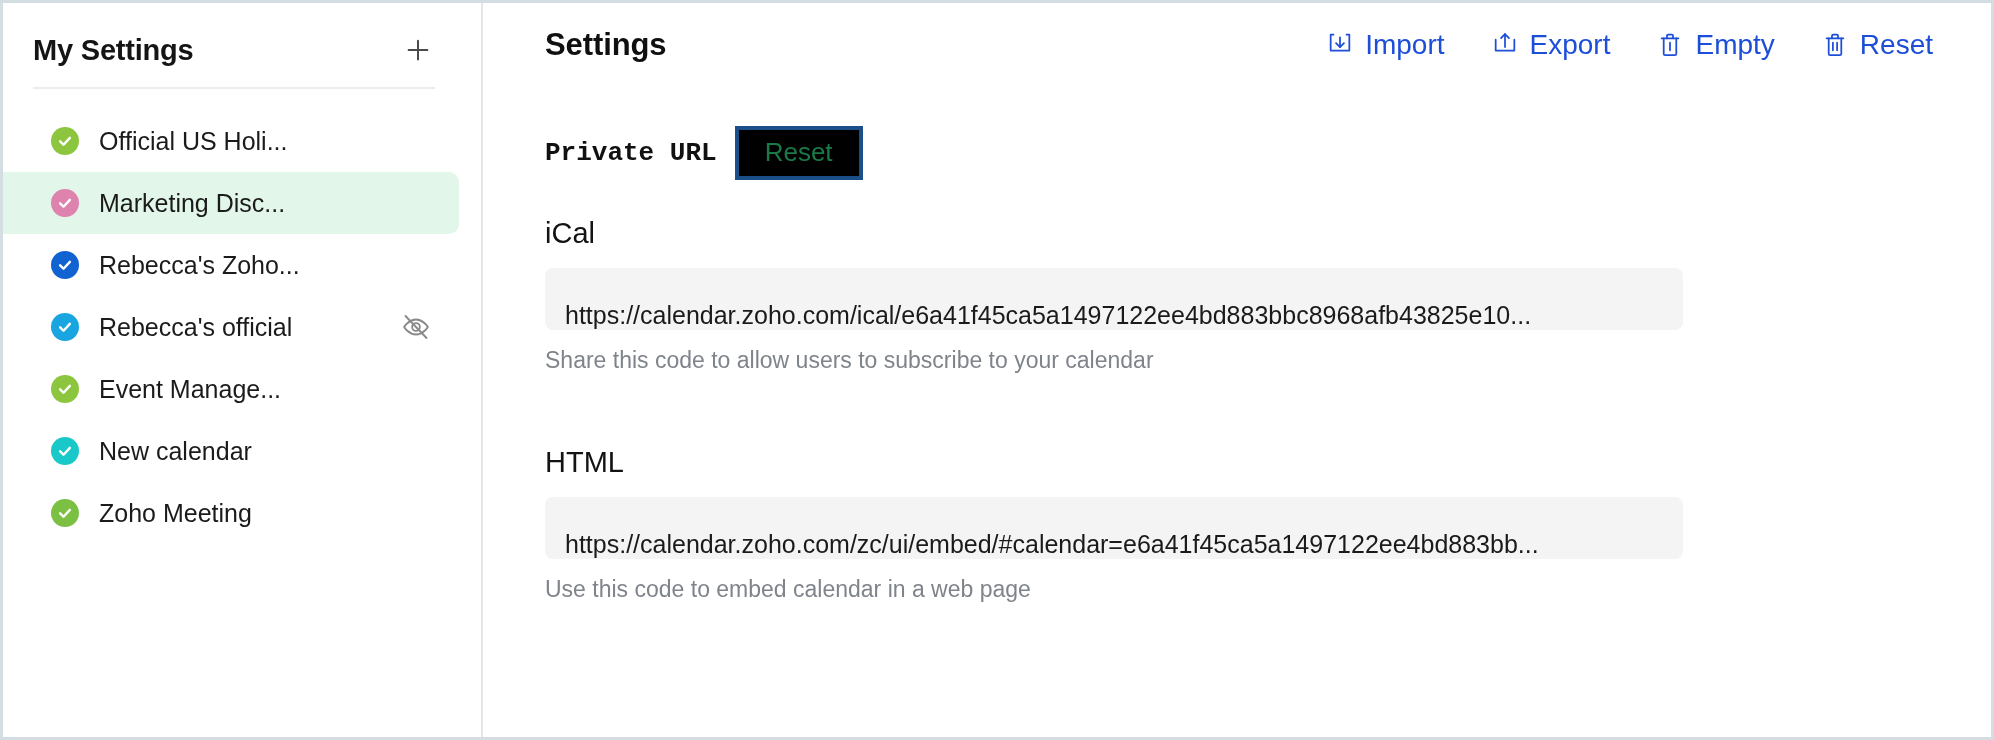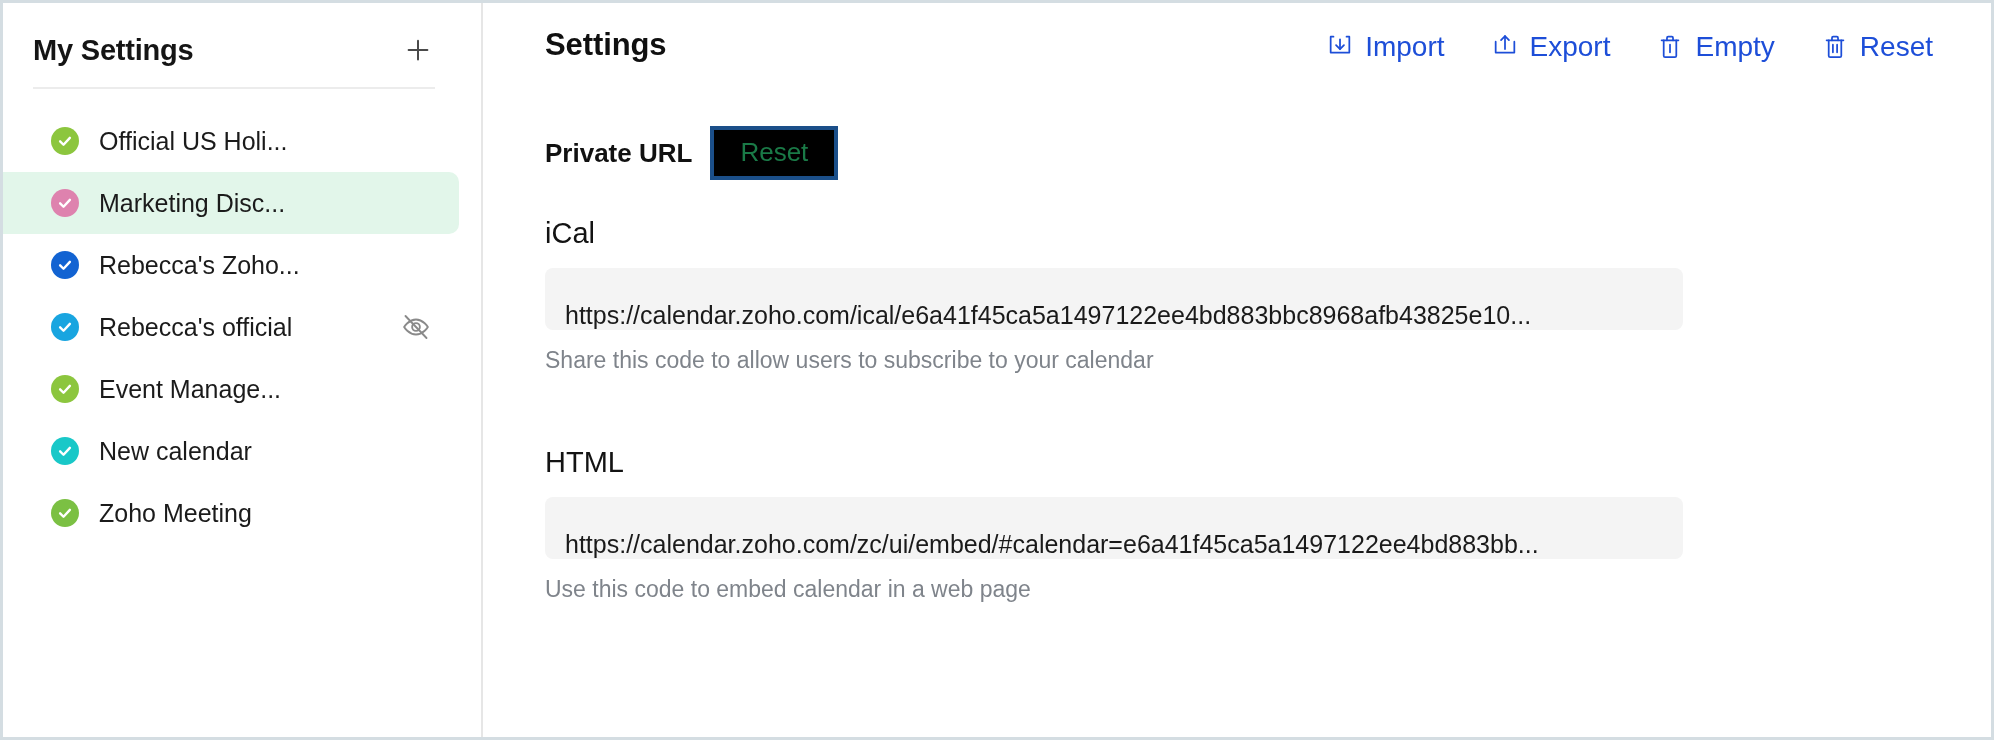--- a/index.html
+++ b/index.html
@@ -123,21 +123,21 @@
   .main {
     position: relative;
     flex: 1 1 auto;
     height: 100%;
     box-sizing: border-box;
     background: #ffffff;
   }
 
   .main-header {
     display: flex;
-    align-items: flex-end;
+    align-items: center;
     justify-content: space-between;
     padding: 24px 58px 0 62px;
   }
 
   .page-title {
     font-size: 31px;
     font-weight: bold;
     color: #101010;
     letter-spacing: -0.1px;
   }
@@ -168,20 +168,21 @@
     display: flex;
     align-items: center;
     gap: 18px;
     height: 52px;
   }
 
   .private-url-label {
     font-size: 26px;
     font-weight: bold;
     color: #111111;
+    font-family: Liberation Mono, monospace;
   }
 
   .reset-btn {
     border: 4px solid #1b4f89;
     background: #000000;
     color: #1a7a47;
     font-size: 26px;
     font-family: "Liberation Sans", sans-serif;
     padding: 9px 26px 11px 26px;
     cursor: pointer;

